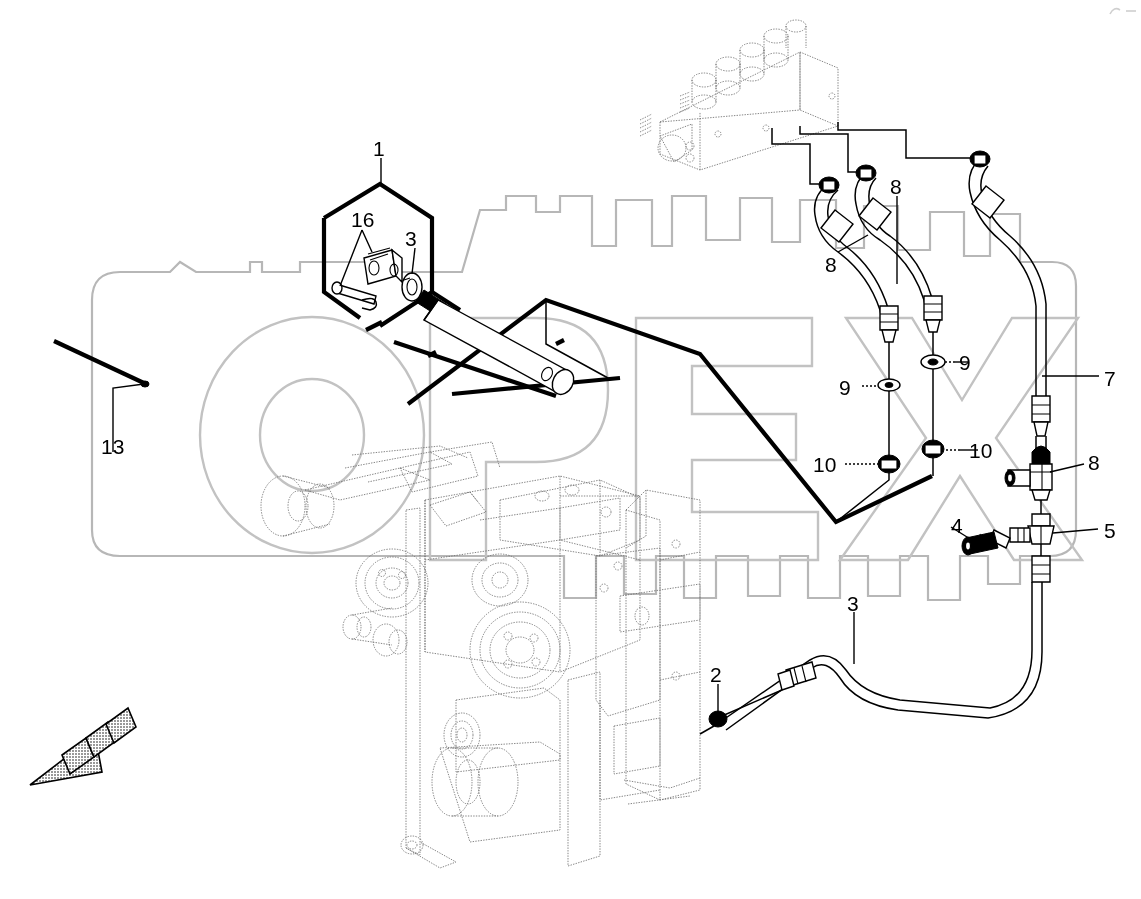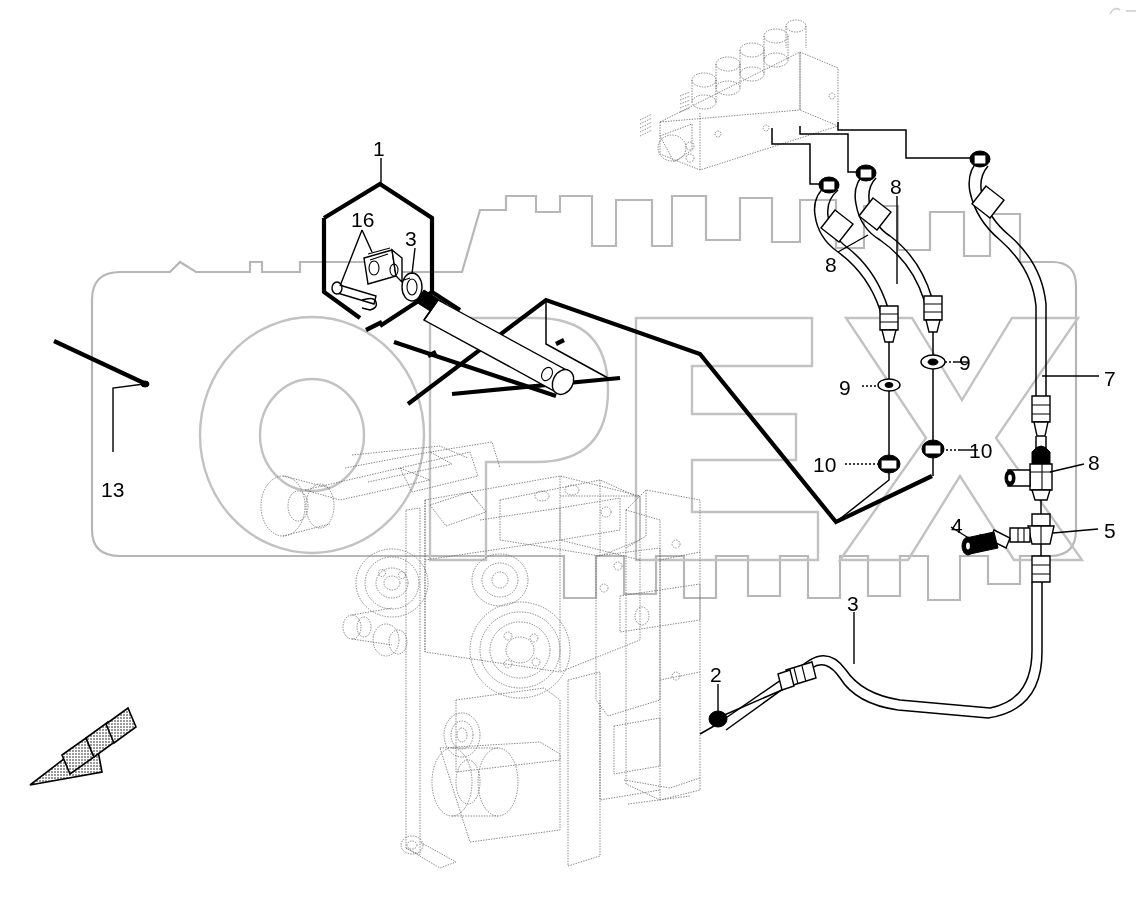--- a/index.html
+++ b/index.html
@@ -403,17 +403,17 @@
   <div class="callout" style="left:1104px;top:520px">5</div>
   <div class="callout" style="left:1104px;top:368px">7</div>
   <div class="callout" style="left:890px;top:176px">8</div>
   <div class="callout" style="left:825px;top:254px">8</div>
   <div class="callout" style="left:959px;top:352px">9</div>
   <div class="callout" style="left:839px;top:377px">9</div>
   <div class="callout" style="left:969px;top:440px">10</div>
   <div class="callout" style="left:813px;top:454px">10</div>
   <div class="callout" style="left:405px;top:228px">3</div>
   <div class="callout" style="left:351px;top:209px">16</div>
-  <div class="callout" style="left:101px;top:479px">13</div>
+  <div class="callout" style="left:101px;top:436px">13</div>
   <div class="callout" style="left:1088px;top:452px">8</div>
 </div>
 
 </div>
 
 </body></html>

